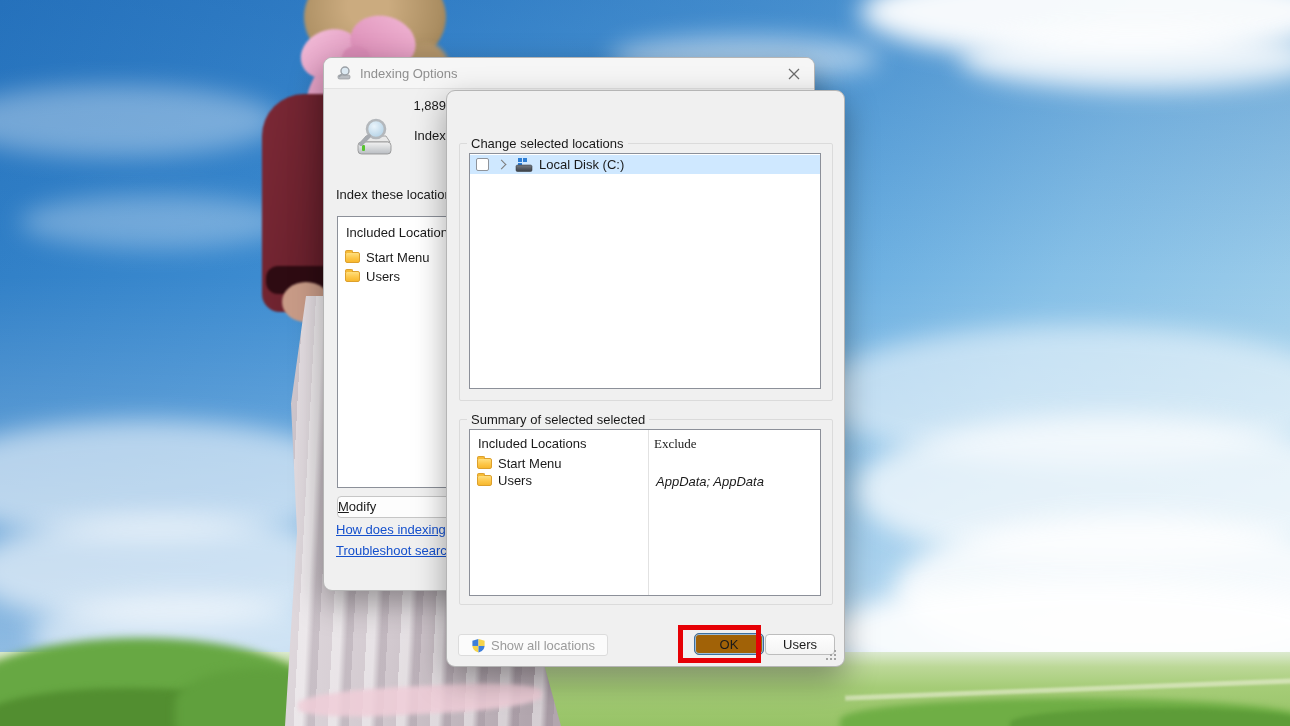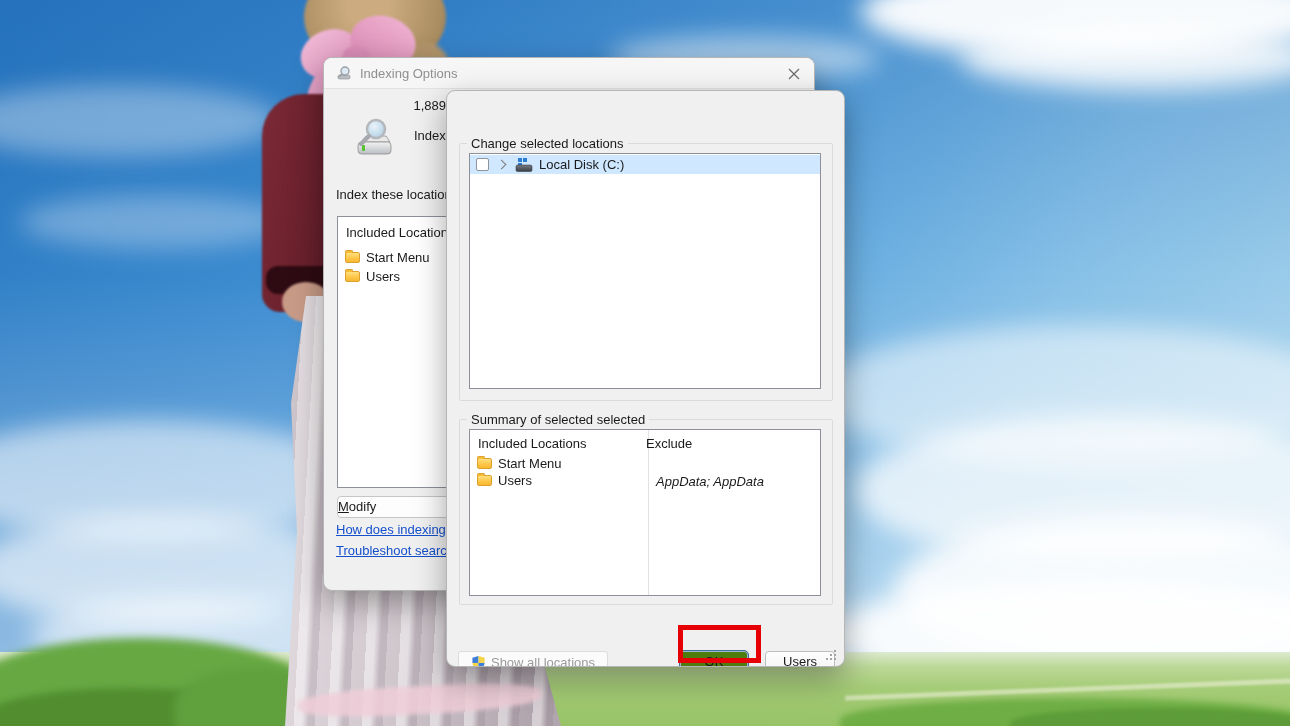--- a/index.html
+++ b/index.html
@@ -83,28 +83,28 @@
     margin-left:6px;box-sizing:border-box;flex:none;}
   .chev{width:6px;height:6px;border-top:1.5px solid #7b7b7b;border-right:1.5px solid #7b7b7b;
     transform:rotate(45deg);margin-left:9px;flex:none;}
   .disk{margin-left:10px;flex:none;}
   .tree-label{margin-left:6px;}
   .gb-summary{left:12px;top:328px;width:372px;height:184px;}
   .sum-table{position:absolute;left:22px;top:338px;width:352px;height:167px;background:#fff;
     border:1px solid #8c9099;box-sizing:border-box;}
   .sum-divider{position:absolute;left:178px;top:0;bottom:0;width:1px;background:#e2e2e2;}
   .sum-h1{position:absolute;left:8px;top:6px;}
-  .sum-h2{position:absolute;left:176px;top:6px;}
+  .sum-h2{position:absolute;left:184px;top:6px;font-family:Liberation Serif, serif;}
   .sum-row{position:absolute;left:7px;display:flex;align-items:center;gap:6px;height:15px;}
   .sum-excl{position:absolute;left:186px;top:44px;font-style:italic;}
   .btn{position:absolute;background:linear-gradient(180deg,#fefefe,#f4f4f4);border:1px solid #bdbdbd;
-    border-radius:4px;box-sizing:border-box;text-align:right;display:flex;align-items:center;justify-content:center;margin-top:17px;}
+    border-radius:4px;box-sizing:border-box;text-align:right;display:flex;align-items:center;justify-content:center;}
   .btn-showall{left:11px;top:543px;width:150px;height:22px;background:#fbfbfb;border-color:#dcdcdc;
     gap:5px;color:#9b9b9b;border-radius:3px;}
-  .btn-ok{left:232px;top:542px;width:70px;height:22px;background:#4d7c0f;border:1px solid #3e6f9f;
+  .btn-ok{left:247px;top:542px;width:70px;height:22px;background:#a16207;border:1px solid #3e6f9f;
     box-shadow:inset 0 0 0 1px #9dbbd6;border-radius:5px;}
   .btn-cancel{left:318px;top:543px;width:70px;height:21px;}
   .annotation{position:absolute;left:231px;top:534px;width:83px;height:38px;
     border:5px solid #e60005;z-index:20;box-sizing:border-box;}
   .grip{position:absolute;right:8px;bottom:6px;width:12px;height:12px;}
   .grip::before{content:"";position:absolute;right:0;bottom:0;width:2px;height:2px;background:#a3a3a3;
     box-shadow:-4px 0 0 #a3a3a3,-8px 0 0 #a3a3a3,0 -4px 0 #a3a3a3,-4px -4px 0 #a3a3a3,0 -8px 0 #a3a3a3;}
 
   
   .folder{display:inline-block;width:15px;height:11px;position:relative;flex:none;

